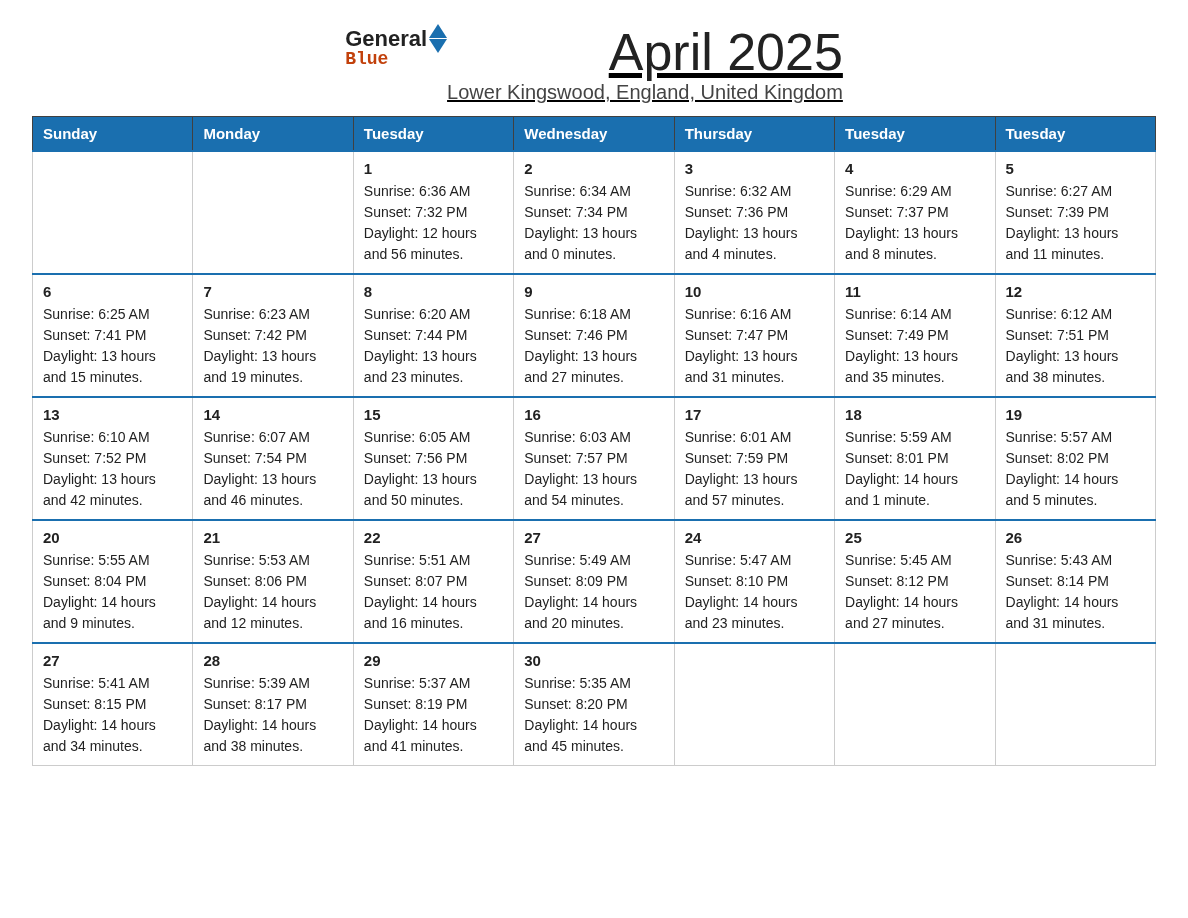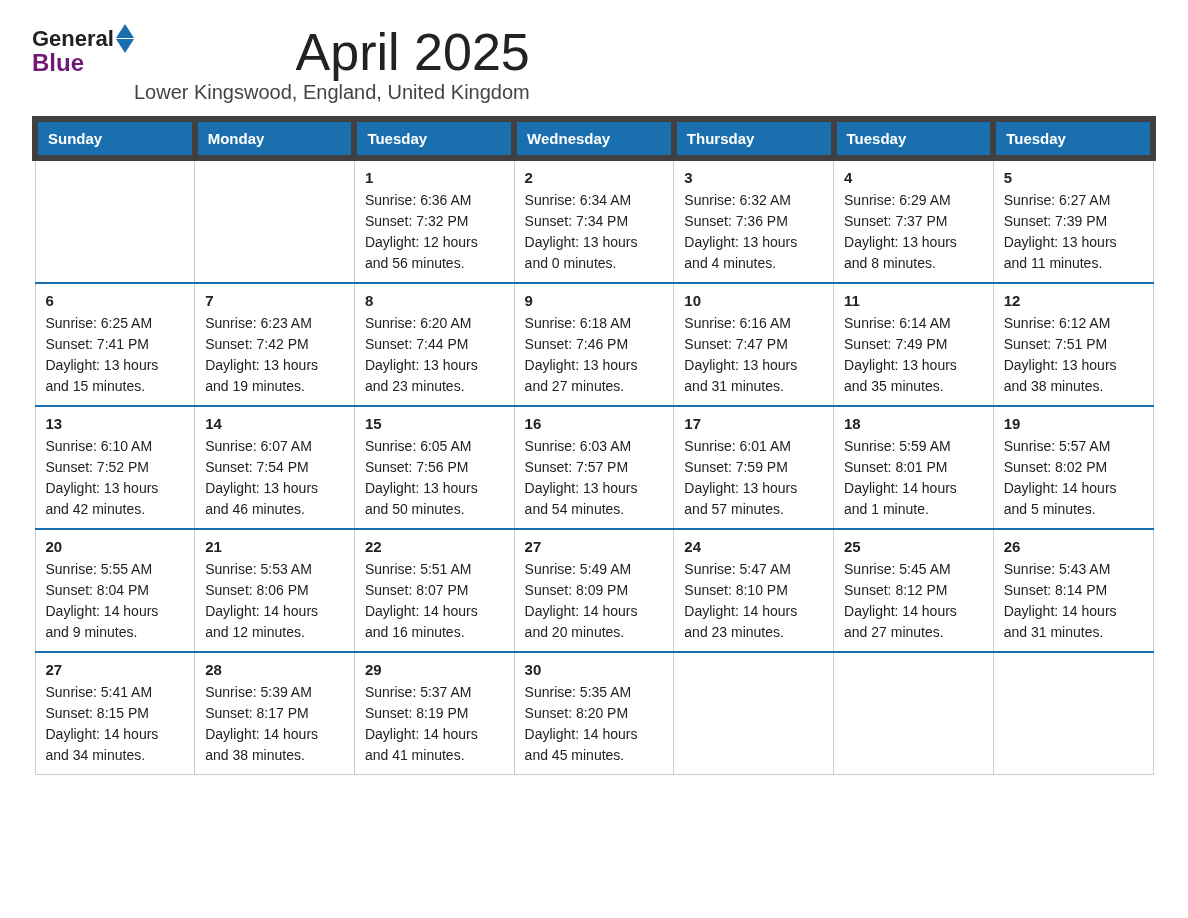--- a/index.html
+++ b/index.html
@@ -5,41 +5,43 @@
     * { box-sizing: border-box; margin: 0; padding: 0; }
     body {
       font-family: Arial, sans-serif;
       background: #fff;
       padding: 24px 32px;
       width: 1188px;
       min-height: 918px;
     }
     .header {
       display: flex;
-      justify-content: flex-start;
+      justify-content: center;
       align-items: flex-start;
       margin-bottom: 8px;
     }
     .logo {
       display: flex;
       align-items: center;
       gap: 0;
     }
     .logo-text-general {
       font-size: 22px;
       font-weight: bold;
       color: #222;
     }
     .logo-text-blue {
-      font-size: 24px;
-      font-weight: bold;
-      color: #701a75;
+      font-size: 18px;
+      font-weight: bold;
+      color: #c2410c;
+      font-family: Liberation Mono, monospace;
     }
     .title-section {
       text-align: right;
+      text-decoration: underline;
     }
     .month-title {
       font-size: 52px;
       font-weight: normal;
       color: #222;
       line-height: 1.1;
     }
     .location {
       font-size: 20px;
       color: #444;
@@ -50,21 +52,21 @@
       border-collapse: collapse;
       margin-top: 12px;
     }
     .calendar th {
       background-color: #1a6faf;
       color: #fff;
       font-size: 15px;
       font-weight: bold;
       padding: 8px 10px;
       text-align: left;
-      border: 6px solid #404040;
+      border: 1px solid #404040;
     }
     .calendar td {
       vertical-align: top;
       padding: 8px 10px;
       border: 1px solid #ccc;
       width: 14.28%;
       min-height: 100px;
       font-size: 12.5px;
       color: #222;
     }

